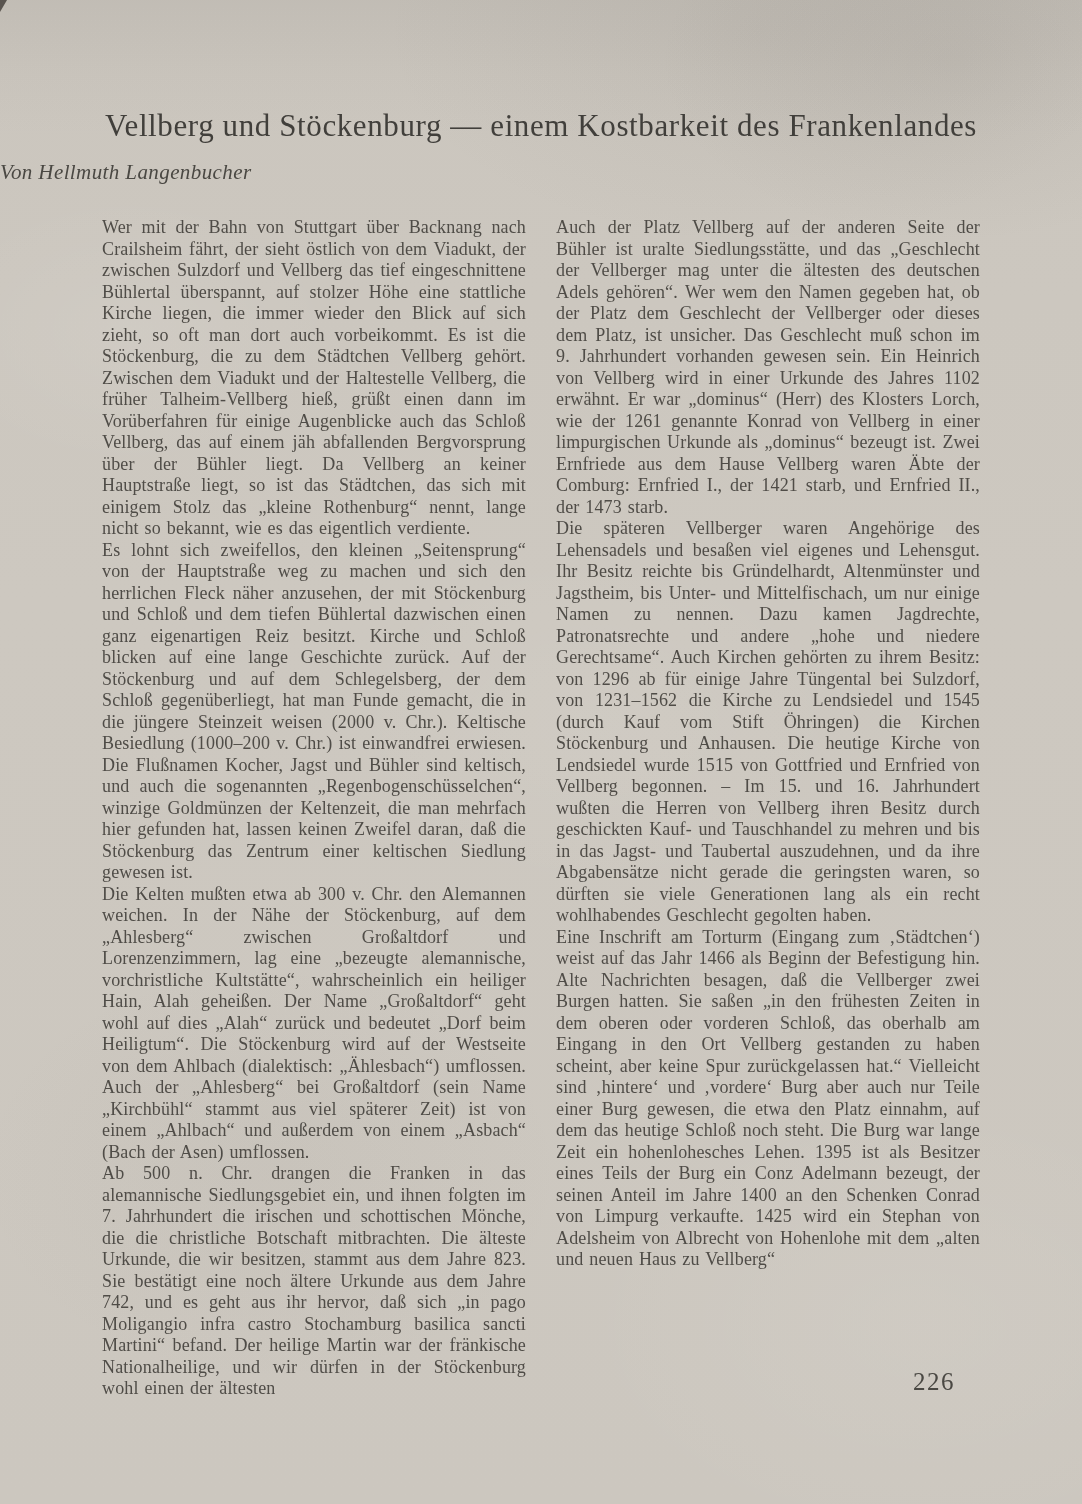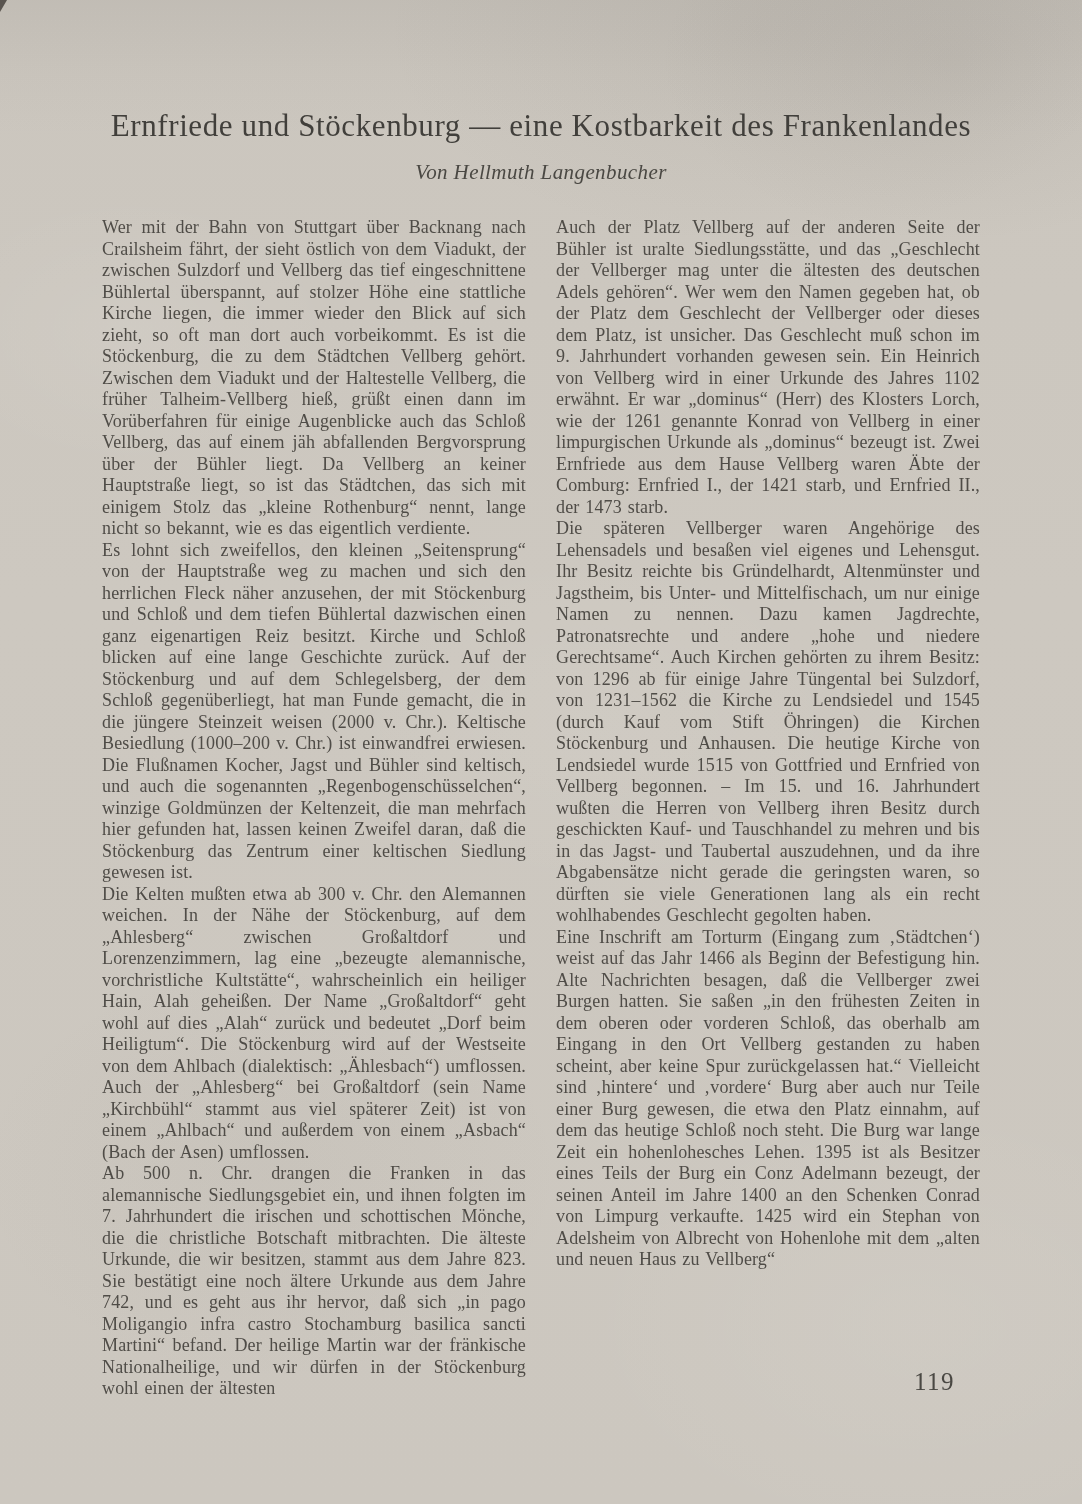--- a/index.html
+++ b/index.html
@@ -42,21 +42,21 @@
     margin: 0;
     padding-top: 108px;
     text-align: center;
     font-size: 31px;
     font-weight: normal;
     letter-spacing: 0.6px;
     color: #413f3b;
   }
   .byline {
     margin-top: 16px;
-    text-align: center;
+    text-align: left;
     font-style: italic;
     font-size: 21px;
     letter-spacing: 0.4px;
     color: #4a4843;
   }
   .columns {
     display: flex;
     gap: 30px;
     padding: 0 102px;
     margin-top: 32px;
@@ -82,32 +82,32 @@
     letter-spacing: 1.5px;
     color: #4a4843;
   }
 </style>
 </head>
 <body>
 
 <div class="page">
   <div class="corner-speck"></div>
 
-  <h1 class="title">Ernfriede und Stöckenburg — eine Kostbarkeit des Frankenlandes</h1>
+  <h1 class="title">Vellberg und Stöckenburg — einem Kostbarkeit des Frankenlandes</h1>
 
   <div class="byline">Von Hellmuth Langenbucher</div>
 
   <div class="columns">
     <div class="col">
       <p>Wer mit der Bahn von Stuttgart über Backnang nach Crailsheim fährt, der sieht östlich von dem Viadukt, der zwischen Sulzdorf und Vellberg das tief eingeschnittene Bühlertal überspannt, auf stolzer Höhe eine stattliche Kirche liegen, die immer wieder den Blick auf sich zieht, so oft man dort auch vorbeikommt. Es ist die Stöckenburg, die zu dem Städtchen Vellberg gehört. Zwischen dem Viadukt und der Haltestelle Vellberg, die früher Talheim-Vellberg hieß, grüßt einen dann im Vorüberfahren für einige Augenblicke auch das Schloß Vellberg, das auf einem jäh abfallenden Bergvorsprung über der Bühler liegt. Da Vellberg an keiner Hauptstraße liegt, so ist das Städtchen, das sich mit einigem Stolz das „kleine Rothenburg“ nennt, lange nicht so bekannt, wie es das eigentlich verdiente.</p>
       <p>Es lohnt sich zweifellos, den kleinen „Seitensprung“ von der Hauptstraße weg zu machen und sich den herrlichen Fleck näher anzusehen, der mit Stöckenburg und Schloß und dem tiefen Bühlertal dazwischen einen ganz eigenartigen Reiz besitzt. Kirche und Schloß blicken auf eine lange Geschichte zurück. Auf der Stöckenburg und auf dem Schlegelsberg, der dem Schloß gegenüberliegt, hat man Funde gemacht, die in die jüngere Steinzeit weisen (2000 v. Chr.). Keltische Besiedlung (1000–200 v. Chr.) ist einwandfrei erwiesen. Die Flußnamen Kocher, Jagst und Bühler sind keltisch, und auch die sogenannten „Regenbogenschüsselchen“, winzige Goldmünzen der Keltenzeit, die man mehrfach hier gefunden hat, lassen keinen Zweifel daran, daß die Stöckenburg das Zentrum einer keltischen Siedlung gewesen ist.</p>
       <p>Die Kelten mußten etwa ab 300 v. Chr. den Alemannen weichen. In der Nähe der Stöckenburg, auf dem „Ahlesberg“ zwischen Großaltdorf und Lorenzenzimmern, lag eine „bezeugte alemannische, vorchristliche Kultstätte“, wahrscheinlich ein heiliger Hain, Alah geheißen. Der Name „Großaltdorf“ geht wohl auf dies „Alah“ zurück und bedeutet „Dorf beim Heiligtum“. Die Stöckenburg wird auf der Westseite von dem Ahlbach (dialektisch: „Ählesbach“) umflossen. Auch der „Ahlesberg“ bei Großaltdorf (sein Name „Kirchbühl“ stammt aus viel späterer Zeit) ist von einem „Ahlbach“ und außerdem von einem „Asbach“ (Bach der Asen) umflossen.</p>
       <p>Ab 500 n. Chr. drangen die Franken in das alemannische Siedlungsgebiet ein, und ihnen folgten im 7. Jahrhundert die irischen und schottischen Mönche, die die christliche Botschaft mitbrachten. Die älteste Urkunde, die wir besitzen, stammt aus dem Jahre 823. Sie bestätigt eine noch ältere Urkunde aus dem Jahre 742, und es geht aus ihr hervor, daß sich „in pago Moligangio infra castro Stochamburg basilica sancti Martini“ befand. Der heilige Martin war der fränkische Nationalheilige, und wir dürfen in der Stöckenburg wohl einen der ältesten</p>
     </div>
     <div class="col">
       <p>Auch der Platz Vellberg auf der anderen Seite der Bühler ist uralte Siedlungsstätte, und das „Geschlecht der Vellberger mag unter die ältesten des deutschen Adels gehören“. Wer wem den Namen gegeben hat, ob der Platz dem Geschlecht der Vellberger oder dieses dem Platz, ist unsicher. Das Geschlecht muß schon im 9. Jahrhundert vorhanden gewesen sein. Ein Heinrich von Vellberg wird in einer Urkunde des Jahres 1102 erwähnt. Er war „dominus“ (Herr) des Klosters Lorch, wie der 1261 genannte Konrad von Vellberg in einer limpurgischen Urkunde als „dominus“ bezeugt ist. Zwei Ernfriede aus dem Hause Vellberg waren Äbte der Comburg: Ernfried I., der 1421 starb, und Ernfried II., der 1473 starb.</p>
       <p>Die späteren Vellberger waren Angehörige des Lehensadels und besaßen viel eigenes und Lehensgut. Ihr Besitz reichte bis Gründelhardt, Altenmünster und Jagstheim, bis Unter- und Mittelfischach, um nur einige Namen zu nennen. Dazu kamen Jagdrechte, Patronatsrechte und andere „hohe und niedere Gerechtsame“. Auch Kirchen gehörten zu ihrem Besitz: von 1296 ab für einige Jahre Tüngental bei Sulzdorf, von 1231–1562 die Kirche zu Lendsiedel und 1545 (durch Kauf vom Stift Öhringen) die Kirchen Stöckenburg und Anhausen. Die heutige Kirche von Lendsiedel wurde 1515 von Gottfried und Ernfried von Vellberg begonnen. – Im 15. und 16. Jahrhundert wußten die Herren von Vellberg ihren Besitz durch geschickten Kauf- und Tauschhandel zu mehren und bis in das Jagst- und Taubertal auszudehnen, und da ihre Abgabensätze nicht gerade die geringsten waren, so dürften sie viele Generationen lang als ein recht wohlhabendes Geschlecht gegolten haben.</p>
       <p>Eine Inschrift am Torturm (Eingang zum ‚Städtchen‘) weist auf das Jahr 1466 als Beginn der Befestigung hin. Alte Nachrichten besagen, daß die Vellberger zwei Burgen hatten. Sie saßen „in den frühesten Zeiten in dem oberen oder vorderen Schloß, das oberhalb am Eingang in den Ort Vellberg gestanden zu haben scheint, aber keine Spur zurückgelassen hat.“ Vielleicht sind ‚hintere‘ und ‚vordere‘ Burg aber auch nur Teile einer Burg gewesen, die etwa den Platz einnahm, auf dem das heutige Schloß noch steht. Die Burg war lange Zeit ein hohenlohesches Lehen. 1395 ist als Besitzer eines Teils der Burg ein Conz Adelmann bezeugt, der seinen Anteil im Jahre 1400 an den Schenken Conrad von Limpurg verkaufte. 1425 wird ein Stephan von Adelsheim von Albrecht von Hohenlohe mit dem „alten und neuen Haus zu Vellberg“</p>
     </div>
   </div>
 
-  <div class="page-number">119</div>
+  <div class="page-number">226</div>
 </div>
 
 </body></html>

